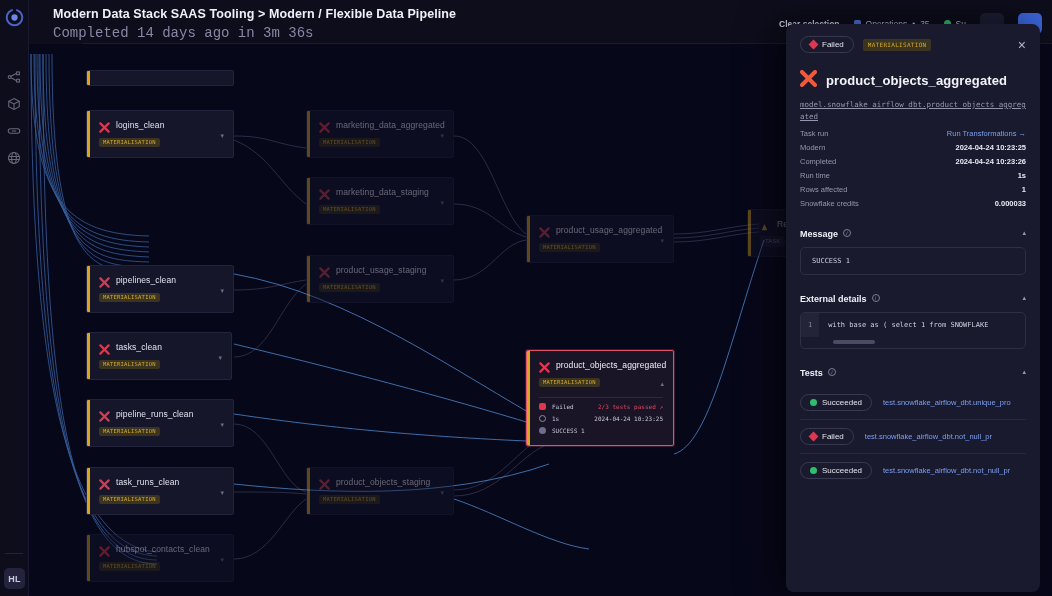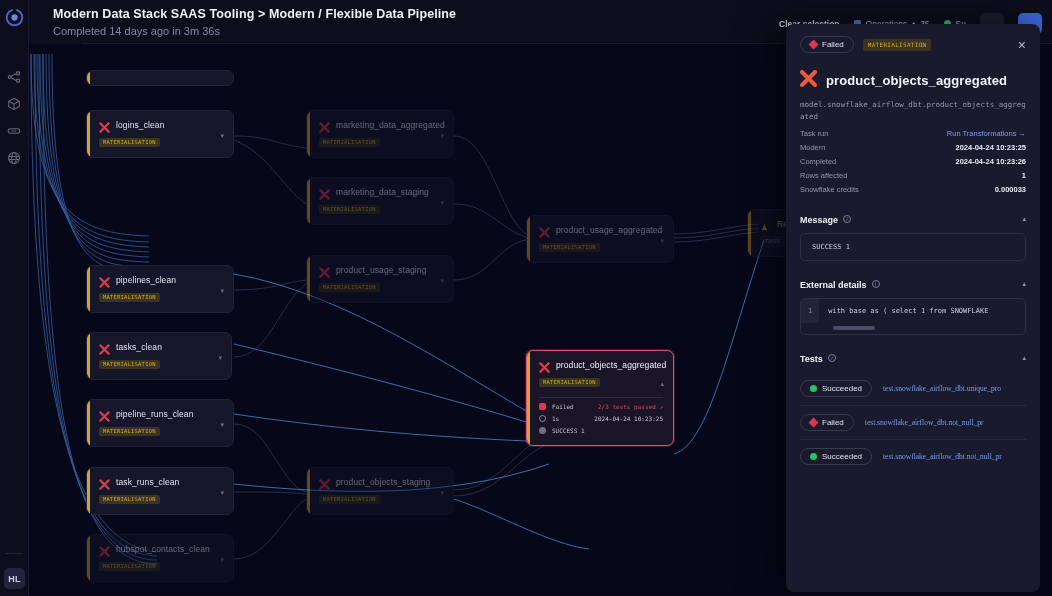--- a/index.html
+++ b/index.html
@@ -31,21 +31,21 @@
   }
 
   
   .header {
     position: absolute; left: 29px; top: 0; right: 0; height: 44px;
     background: #0d0d1c;
     display: flex; align-items: flex-start;
   }
   .header-titles { padding: 7px 0 0 24px; }
   .header-title { font-size: 12.5px; font-weight: bold; color: #f0f0f8; letter-spacing: .1px; }
-  .header-sub { font-size: 11px; color: #8888a5; margin-top: 4px; }
+  .header-sub { font-size: 14px; color: #8888a5; margin-top: 4px; font-family: Liberation Mono, monospace; }
   .header-right {
     margin-left: auto; display: flex; align-items: center; gap: 14px;
     padding: 13px 10px 0 0; white-space: nowrap;
   }
   .clear-sel { font-size: 8.5px; font-weight: bold; color: #d8d8e8; cursor: pointer; }
   .hstat { display: flex; align-items: center; gap: 5px; font-size: 8.5px; color: #b9b9cd; }
   .hstat .sq { width: 7px; height: 7px; border-radius: 1.5px; background: #4f6fd8; }
   .hstat .dotg { width: 7px; height: 7px; border-radius: 50%; background: #2fbf6a; }
   .hbtn {
     height: 21px; border-radius: 5px; padding: 0 12px;
@@ -57,21 +57,21 @@
 
   
   .canvas {
     position: absolute; left: 29px; top: 44px; right: 0; bottom: 0;
     background: #07071a; overflow: hidden;
   }
   .canvas svg.edges { position: absolute; left: 0; top: 0; width: 1023px; height: 552px; }
 
   
   .node {
-    position: absolute; border-radius: 7px;
+    position: absolute; border-radius: 2px;
     background: #16162b; border: 1px solid #23233c;
     overflow: hidden;
   }
   .node .lbar { position: absolute; left: 0; top: 0; bottom: 0; width: 3px; background: #d9a520; }
   .node .nbody { padding: 8px 10px 9px 12px; }
   .node .nrow { display: flex; align-items: center; gap: 6px; }
   .node .nicon { width: 11px; height: 11px; flex: none; }
   .node .ntitle { font-size: 8.5px; color: #e2e2ee; letter-spacing: .1px; }
   .node .nbadge {
     display: inline-block; margin-top: 7px; padding: 1.5px 4px;
@@ -125,21 +125,21 @@
   .mat-badge {
     background: #3a3420; color: #d7a92b; border-radius: 2px;
     padding: 2.5px 5px; font-family: "DejaVu Sans Mono", monospace;
     font-size: 6px; letter-spacing: .3px;
   }
   .close-x { margin-left: auto; color: #b9b9cd; font-size: 14px; line-height: 1; cursor: pointer; font-weight: 300; }
   .p-title-row { display: flex; align-items: center; gap: 9px; margin-top: 17px; }
   .p-title { font-size: 13px; font-weight: bold; color: #f2f2f9; letter-spacing: .1px; }
   .p-sub {
     margin-top: 8px; font-family: "DejaVu Sans Mono", monospace;
-    font-size: 7.5px; line-height: 1.55; color: #9595ae; word-break: break-all;
+    font-size: 7.5px; line-height: 1.55; color: #9595ae; word-break: break-all; text-decoration: underline;
   }
   .p-table { margin-top: 4px; }
   .p-tr { display: flex; align-items: center; padding: 2.5px 0; }
   .p-key { font-size: 7.5px; color: #9595ae; }
   .p-val { margin-left: auto; font-size: 7.5px; color: #eaeaf4; font-weight: bold; }
   .p-val.link { color: #7b9ff0; font-weight: normal; }
   .sec-head {
     display: flex; gap: 5px;
     margin-top: 19px; margin-bottom: 8px;
   }
@@ -161,21 +161,21 @@
     font-family: "DejaVu Sans Mono", monospace; font-size: 7px;
   }
   .code .src { padding: 8px 9px; white-space: nowrap; overflow: hidden; color: #cfcfe0; }
   .code-sb { height: 4px; width: 42px; background: #4b4b66; border-radius: 2px; margin: 3px 0 4px 32px; cursor: pointer; }
   .test-row {
     display: flex; align-items: center; gap: 11px;
     padding: 8px 0; border-bottom: 1px solid #272740;
   }
   .test-name {
     font-size: 7.5px; color: #7b9ff0; white-space: nowrap;
-    overflow: hidden; text-overflow: clip; font-family: Liberation Serif, serif;
+    overflow: hidden; text-overflow: clip;
   }
 </style>
 </head>
 <body>
 
 <div class="app">
 
   <div class="rail">
     <div class="rail-logo">
       <svg width="19" height="19" viewBox="0 0 20 20">
@@ -517,20 +517,24 @@
           </div>
         <div class="p-tr">
             <span class="p-key">Modern</span>
             <span class="p-val">2024-04-24 10:23:25</span>
           </div>
         <div class="p-tr">
             <span class="p-key">Completed</span>
             <span class="p-val">2024-04-24 10:23:26</span>
           </div>
         <div class="p-tr">
+            <span class="p-key">Run time</span>
+            <span class="p-val">1s</span>
+          </div>
+        <div class="p-tr">
             <span class="p-key">Rows affected</span>
             <span class="p-val">1</span>
           </div>
         <div class="p-tr">
             <span class="p-key">Snowflake credits</span>
             <span class="p-val">0.000033</span>
           </div>
       </div>
 
       <div class="sec-head">

